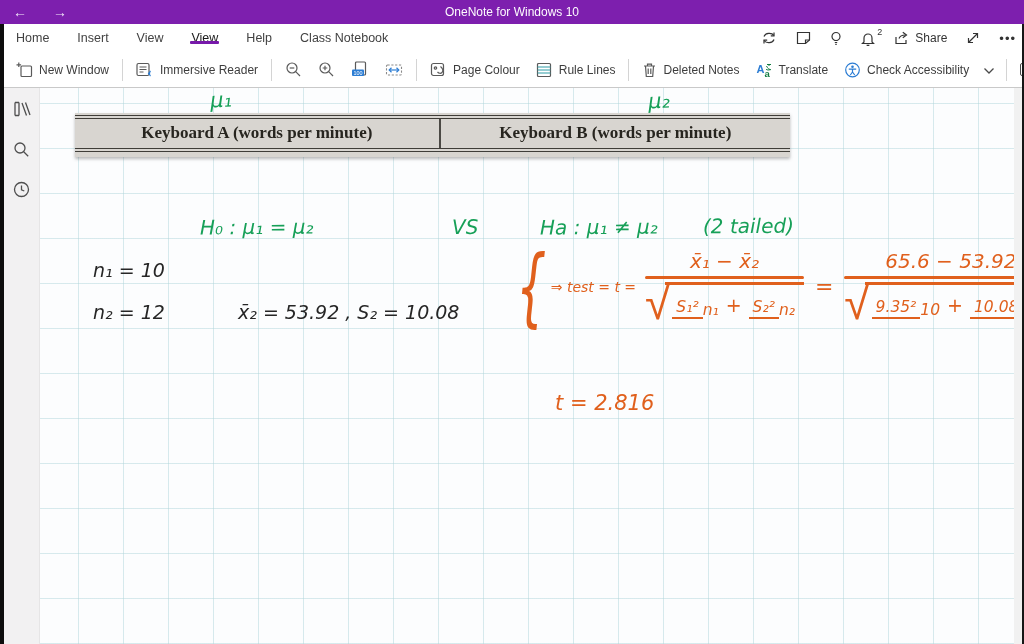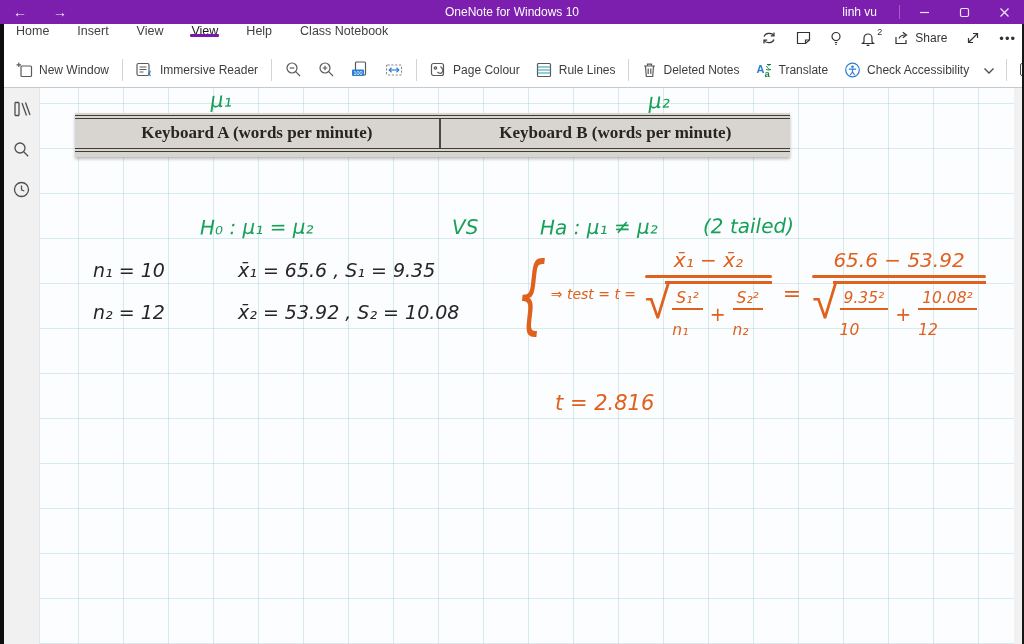--- a/index.html
+++ b/index.html
@@ -22,21 +22,21 @@
   .tb-right { position:absolute; right:0; top:0; height:24px; display:flex; align-items:center; }
   .tb-user { font-size:12px; color:#fdfbfe; margin-right:22px; }
   .tb-sep { width:1px; height:14px; background:#a55cc8; margin-right:4px; }
   .win-btn { width:40px; height:24px; display:flex; align-items:center; justify-content:center;
              color:#f2e8f9; font-size:12px; }
   .win-btn svg { display:block; }
 
   
   .menubar {
     position:absolute; top:24px; left:0; right:0; height:28px; background:#fff;
-    display:flex; align-items:flex-start; padding-left:2px; z-index:20;
+    display:flex; align-items:center; padding-left:2px; z-index:20;
   }
   .menu-item { padding:0 14px; font-size:12.5px; color:#424242; display:flex; align-items:center;
                position:relative; white-space:nowrap; }
   .menu-item.active { color:#1b1b1b; }
   .menu-item.active::after {
     content:""; position:absolute; left:13px; right:13px; bottom:1px; height:3px;
     background:#7719aa; border-radius:1px;
   }
   .quick-icons {
     position:absolute; right:8px; top:24px; height:28px; display:flex; align-items:center;
@@ -115,52 +115,33 @@
            line-height:.9; }
   .eq-lead { margin:0 2px; font-size:14px; }
   .bigfrac { display:inline-flex; flex-direction:column; align-items:center; margin:0 7px; }
   .bigfrac .num { font-size:20px; padding:0 12px 3px; }
   .fbar { align-self:stretch; border-top:3px solid currentColor; border-radius:2px; }
   .sqrt { display:flex; align-items:flex-start; margin-top:3px; }
   .sqrt .sign { font-size:46px; line-height:.92; font-weight:200; margin-right:-5px;
                 font-style:normal; }
   .sqrt .body { border-top:3px solid currentColor; display:flex; align-items:center; gap:7px;
                 padding:5px 9px 0 7px; }
-  .mini { display:inline-flex; flex-direction:column; align-items:flex-start; font-size:15.5px; }
+  .mini { display:inline-flex; flex-direction:row; align-items:flex-end; font-size:15.5px; }
   .mini .mn { border-bottom:2.2px solid currentColor; padding:0 4px 1px; }
   .mini .md { padding-top:11px; }
   .eq-equals { font-size:22px; margin:0 4px; }
   .result { font-size:21px; }
 </style>
 </head>
 <body>
 
 <div class="titlebar">
   <div class="nav-arrow">←</div>
   <div class="nav-arrow">→</div>
   <div class="win-title">OneNote for Windows 10</div>
-  <div class="tb-right">
-    <span class="tb-user">linh vu</span>
-    <span class="tb-sep"></span>
-    <div class="win-btn">
-      <svg width="11" height="11" viewBox="0 0 11 11">
-          <line x1="1" y1="5.5" x2="10" y2="5.5" stroke="currentColor" stroke-width="1.2"></line>
-        </svg>
-    </div>
-    <div class="win-btn">
-      <svg width="11" height="11" viewBox="0 0 11 11">
-          <rect x="1.5" y="1.5" width="8" height="8" rx="1.5" fill="none" stroke="currentColor" stroke-width="1.2"></rect>
-        </svg>
-    </div>
-    <div class="win-btn">
-      <svg width="11" height="11" viewBox="0 0 11 11">
-          <path d="M1.5 1.5 L9.5 9.5 M9.5 1.5 L1.5 9.5" stroke="currentColor" stroke-width="1.2"></path>
-        </svg>
-    </div>
-  </div>
 </div>
 
 <div class="menubar">
   <div class="menu-item">Home</div>
   <div class="menu-item">Insert</div>
   <div class="menu-item">View</div>
   <div class="menu-item active">View</div>
   <div class="menu-item">Help</div>
   <div class="menu-item">Class Notebook</div>
 </div>
@@ -352,21 +333,20 @@
     </tbody>
       </table>
   </div>
 
   <div class="ink green hyp" style="left:160px; top:127px;">H₀ :  μ₁ = μ₂</div>
   <div class="ink green hyp" style="left:412px; top:127px;">VS</div>
   <div class="ink green hyp" style="left:500px; top:127px;">Ha :  μ₁ ≠ μ₂</div>
   <div class="ink green hyp" style="left:663px; top:126px;">(2 tailed)</div>
 
   <div class="ink blackink stat" style="left:53px;  top:171px;">n₁ =  10</div>
-  <div class="ink blackink stat" style="left:198px; top:171px;">x̄₁  = 65.6  ,   S₁ = 9.35</div>
   <div class="ink blackink stat" style="left:53px;  top:213px;">n₂ =  12</div>
   <div class="ink blackink stat" style="left:198px; top:213px;">x̄₂  = 53.92 ,   S₂ = 10.08</div>
 
   <div class="equation ink" style="left:478px; top:160px;">
     <span class="brace">{</span>
     <span class="eq-lead">⇒ test = t =</span>
     <span class="bigfrac">
       <span class="num">x̄₁ − x̄₂</span>
       <span class="fbar"></span>
       <span class="sqrt">

